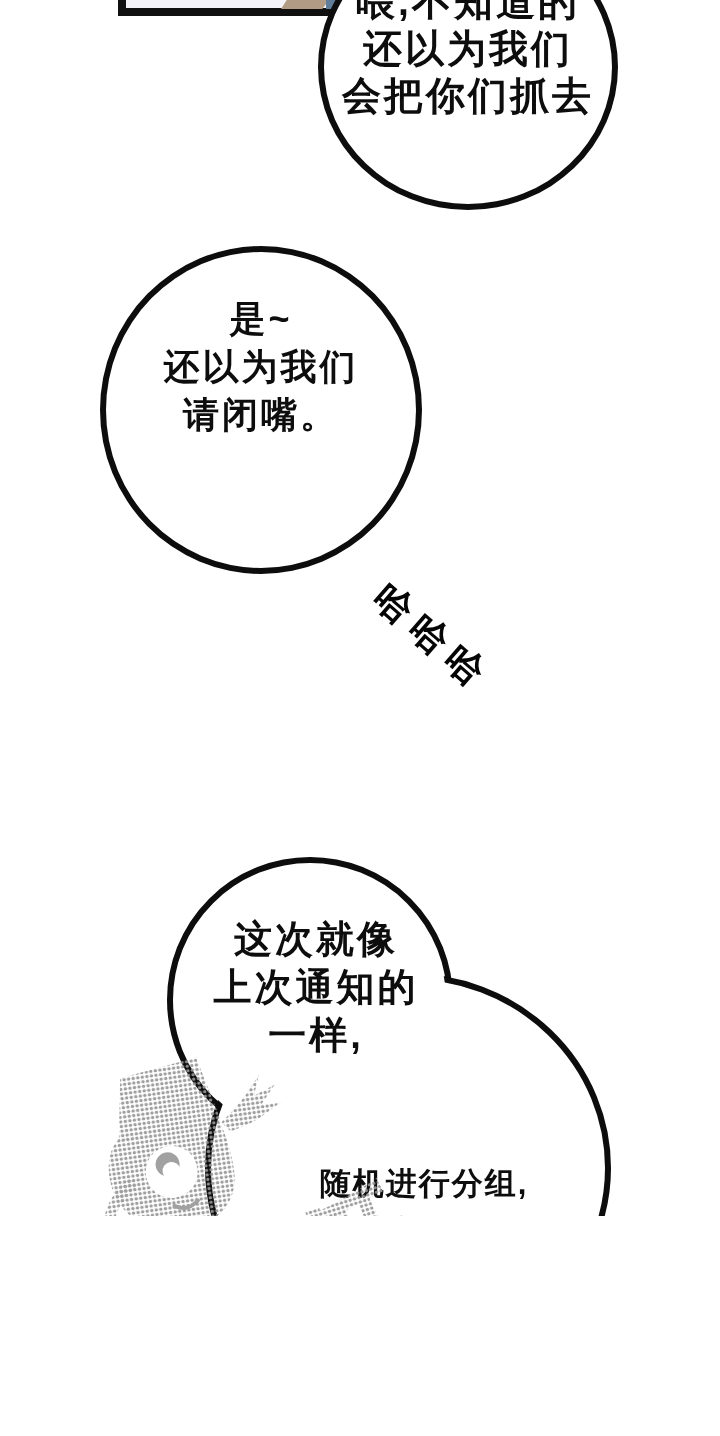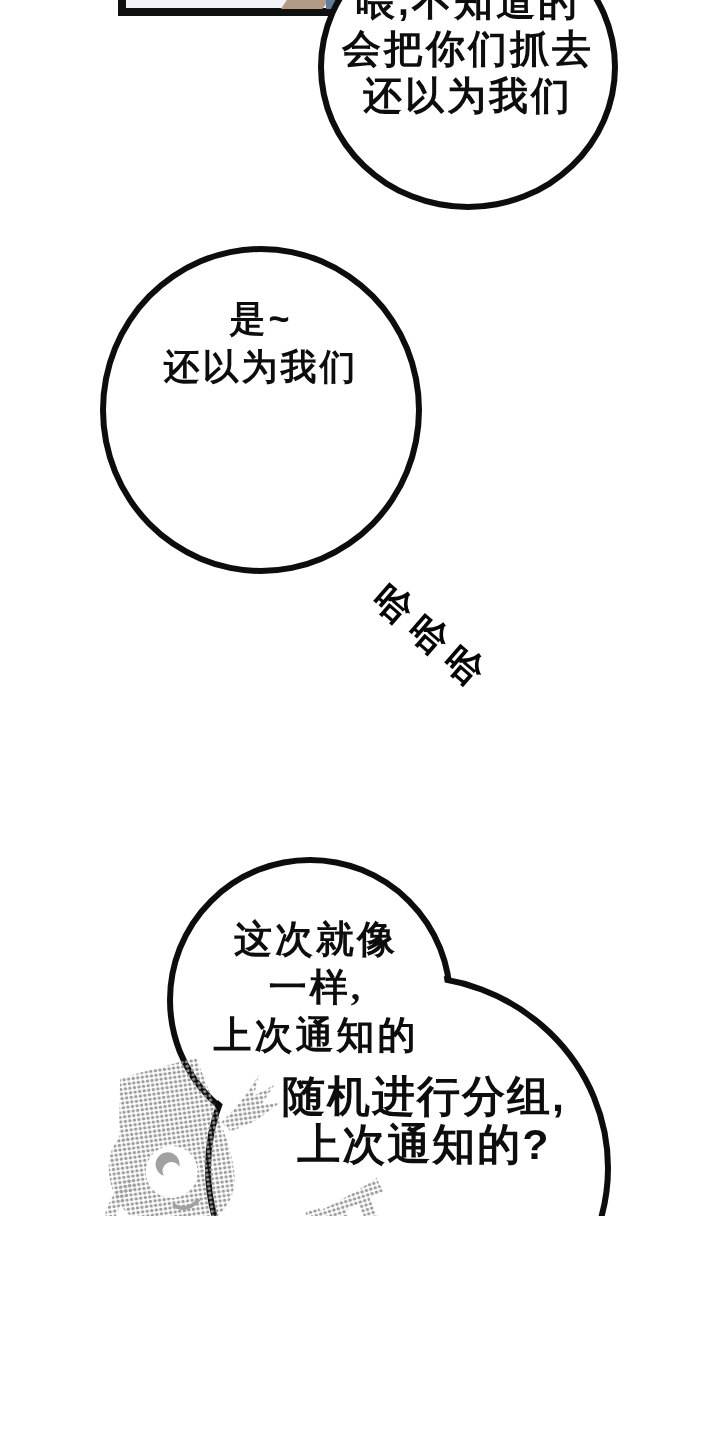--- a/index.html
+++ b/index.html
@@ -25,22 +25,22 @@
     position:absolute;background:#ffffff;border:6px solid #0d0d0d;border-radius:50%;
     box-sizing:border-box;z-index:3;
   }
   .bubble1{left:318px;top:-76px;width:300px;height:286px;}
   .bubble2{left:100px;top:246px;width:322px;height:328px;}
   .btext{
     position:absolute;z-index:4;text-align:center;white-space:nowrap;color:#0d0d0d;
   }
   .t1{left:318px;top:-22px;width:300px;font-size:39px;line-height:47px;letter-spacing:3px;}
   .t2{left:100px;top:295px;width:322px;font-size:36px;line-height:48px;letter-spacing:3px;}
-  .t3a{left:166px;top:915px;width:300px;font-size:38px;line-height:48px;letter-spacing:3px;font-family:Liberation Serif, serif;}
-  .t3b{left:254px;top:1072px;width:340px;font-size:43px;line-height:48px;letter-spacing:2px;}
+  .t3a{left:166px;top:915px;width:300px;font-size:38px;line-height:48px;letter-spacing:3px;}
+  .t3b{left:254px;top:1160px;width:340px;font-size:31px;line-height:48px;letter-spacing:2px;}
   .sfx{
     position:absolute;left:396px;top:572px;z-index:2;font-size:38px;letter-spacing:9px;
     transform:rotate(41deg);transform-origin:0 0;white-space:nowrap;color:#050505;
   }
   .bigbubble-svg{position:absolute;left:0;top:0;width:720px;height:1436px;z-index:3;pointer-events:none;}
   
   .panel2{
     position:absolute;left:170px;top:1262px;width:386px;height:174px;box-sizing:border-box;
     background:#ab92ee;border:8px solid #101010;border-bottom:none;overflow:hidden;z-index:1;
   }
@@ -61,42 +61,43 @@
 
 <div class="page">
 
   <div class="panel-top"></div>
   <div class="shape-tan"></div>
   <div class="shape-blue"></div>
 
   <div class="bubble bubble1"></div>
   <div class="btext t1">
     <div>喂,不知道的</div>
+    <div>还以为我们</div>
     <div>会把你们抓去</div>
-    <div>还以为我们</div>
   </div>
 
   <div class="bubble bubble2"></div>
   <div class="btext t2">
     <div>是~</div>
     <div>还以为我们</div>
+    <div>请闭嘴。</div>
   </div>
 
   <div class="sfx">哈哈哈</div>
 
   <svg class="bigbubble-svg" viewBox="0 0 720 1436">
     <ellipse cx="310" cy="1000" rx="140" ry="140" fill="#ffffff" stroke="#0d0d0d" stroke-width="6"></ellipse>
     <ellipse cx="408" cy="1168" rx="200" ry="192" fill="#ffffff" stroke="#0d0d0d" stroke-width="6"></ellipse>
     <ellipse cx="310" cy="1000" rx="136" ry="136" fill="#ffffff"></ellipse>
     <ellipse cx="408" cy="1168" rx="196" ry="188" fill="#ffffff"></ellipse>
   </svg>
   <div class="btext t3a">
     <div>这次就像</div>
+    <div>上次通知的</div>
     <div>一样,</div>
-    <div>上次通知的</div>
   </div>
   <div class="btext t3b">
     <div>随机进行分组,</div>
     <div>上次通知的?</div>
   </div>
 
   <div class="panel2">
     <svg width="370" height="166" viewBox="0 0 370 166">
       <defs>
         <pattern id="dotsD" width="4.5" height="4.5" patternUnits="userSpaceOnUse">

